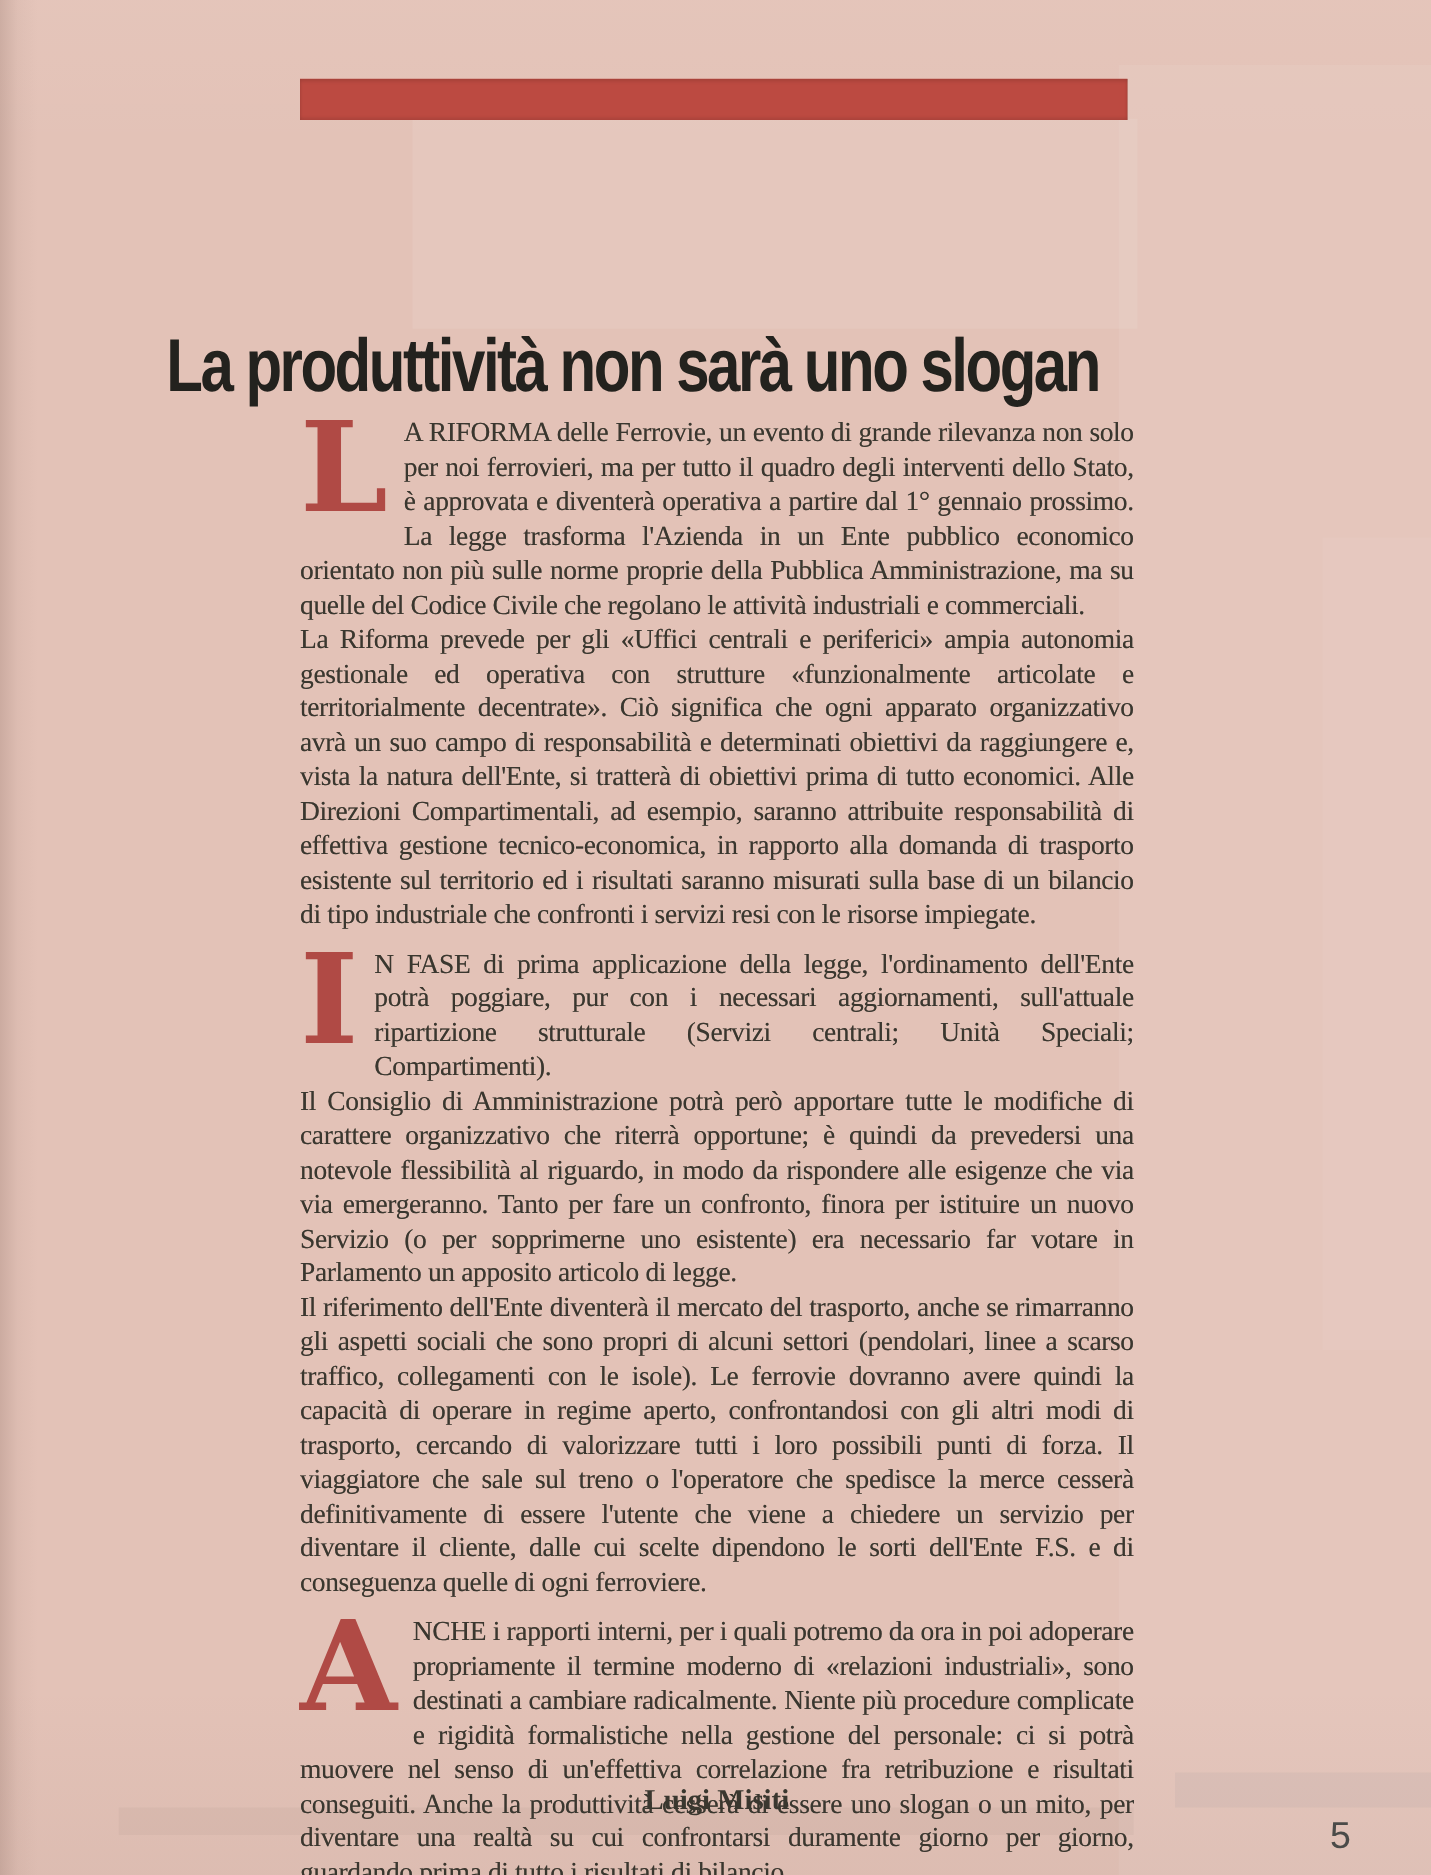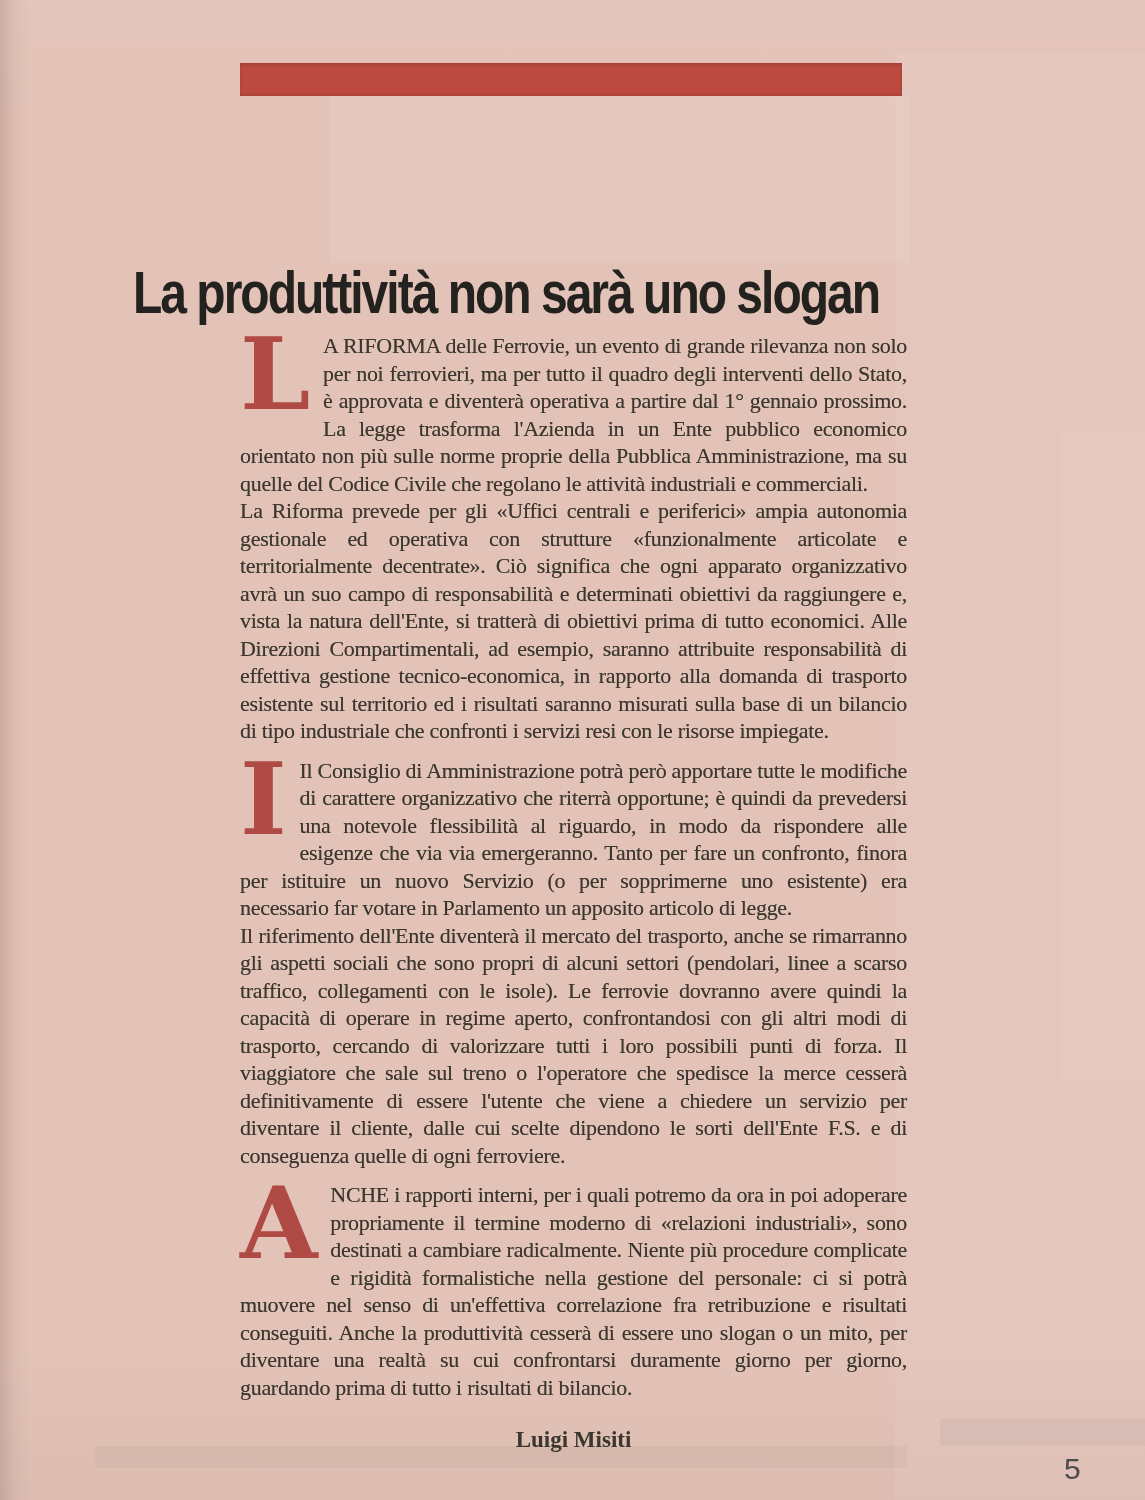--- a/index.html
+++ b/index.html
@@ -112,21 +112,21 @@
 <div class="patch patch-ghost-band"></div>
 <div class="patch patch-smudge"></div>
 
 <div class="red-bar"></div>
 
 <h1 class="article-title">La produttività non sarà uno slogan</h1>
 
 <div class="article-body" id="article-body">
     <p class="para has-drop"><span class="dropcap">L</span><span>A RIFORMA delle Ferrovie, un evento di grande rilevanza non solo per noi ferrovieri, ma per tutto il quadro degli interventi dello Stato, è approvata e diventerà operativa a partire dal 1° gennaio prossimo. La legge trasforma l'Azienda in un Ente pubblico economico orientato non più sulle norme proprie della Pubblica Amministrazione, ma su quelle del Codice Civile che regolano le attività industriali e commerciali.</span></p>
     <p class="para"><span>La Riforma prevede per gli «Uffici centrali e periferici» ampia autonomia gestionale ed operativa con strutture «funzionalmente articolate e territorialmente decentrate». Ciò significa che ogni apparato organizzativo avrà un suo campo di responsabilità e determinati obiettivi da raggiungere e, vista la natura dell'Ente, si tratterà di obiettivi prima di tutto economici. Alle Direzioni Compartimentali, ad esempio, saranno attribuite responsabilità di effettiva gestione tecnico-economica, in rapporto alla domanda di trasporto esistente sul territorio ed i risultati saranno misurati sulla base di un bilancio di tipo industriale che confronti i servizi resi con le risorse impiegate.</span></p>
-    <p class="para has-drop"><span class="dropcap">I</span></p>
+    <p class="para has-drop"><span class="dropcap">I</span><span>N FASE di prima applicazione della legge, l'ordinamento dell'Ente potrà poggiare, pur con i necessari aggiornamenti, sull'attuale ripartizione strutturale (Servizi centrali; Unità Speciali; Compartimenti).</span></p>
     <p class="para"><span>Il Consiglio di Amministrazione potrà però apportare tutte le modifiche di carattere organizzativo che riterrà opportune; è quindi da prevedersi una notevole flessibilità al riguardo, in modo da rispondere alle esigenze che via via emergeranno. Tanto per fare un confronto, finora per istituire un nuovo Servizio (o per sopprimerne uno esistente) era necessario far votare in Parlamento un apposito articolo di legge.</span></p>
     <p class="para"><span>Il riferimento dell'Ente diventerà il mercato del trasporto, anche se rimarranno gli aspetti sociali che sono propri di alcuni settori (pendolari, linee a scarso traffico, collegamenti con le isole). Le ferrovie dovranno avere quindi la capacità di operare in regime aperto, confrontandosi con gli altri modi di trasporto, cercando di valorizzare tutti i loro possibili punti di forza. Il viaggiatore che sale sul treno o l'operatore che spedisce la merce cesserà definitivamente di essere l'utente che viene a chiedere un servizio per diventare il cliente, dalle cui scelte dipendono le sorti dell'Ente F.S. e di conseguenza quelle di ogni ferroviere.</span></p>
     <p class="para has-drop"><span class="dropcap">A</span><span>NCHE i rapporti interni, per i quali potremo da ora in poi adoperare propriamente il termine moderno di «relazioni industriali», sono destinati a cambiare radicalmente. Niente più procedure complicate e rigidità formalistiche nella gestione del personale: ci si potrà muovere nel senso di un'effettiva correlazione fra retribuzione e risultati conseguiti. Anche la produttività cesserà di essere uno slogan o un mito, per diventare una realtà su cui confrontarsi duramente giorno per giorno, guardando prima di tutto i risultati di bilancio.</span></p>
   </div>
 
 <div class="signature">Luigi Misiti</div>
 
 <div class="page-number">5</div>
 
 </body></html>

